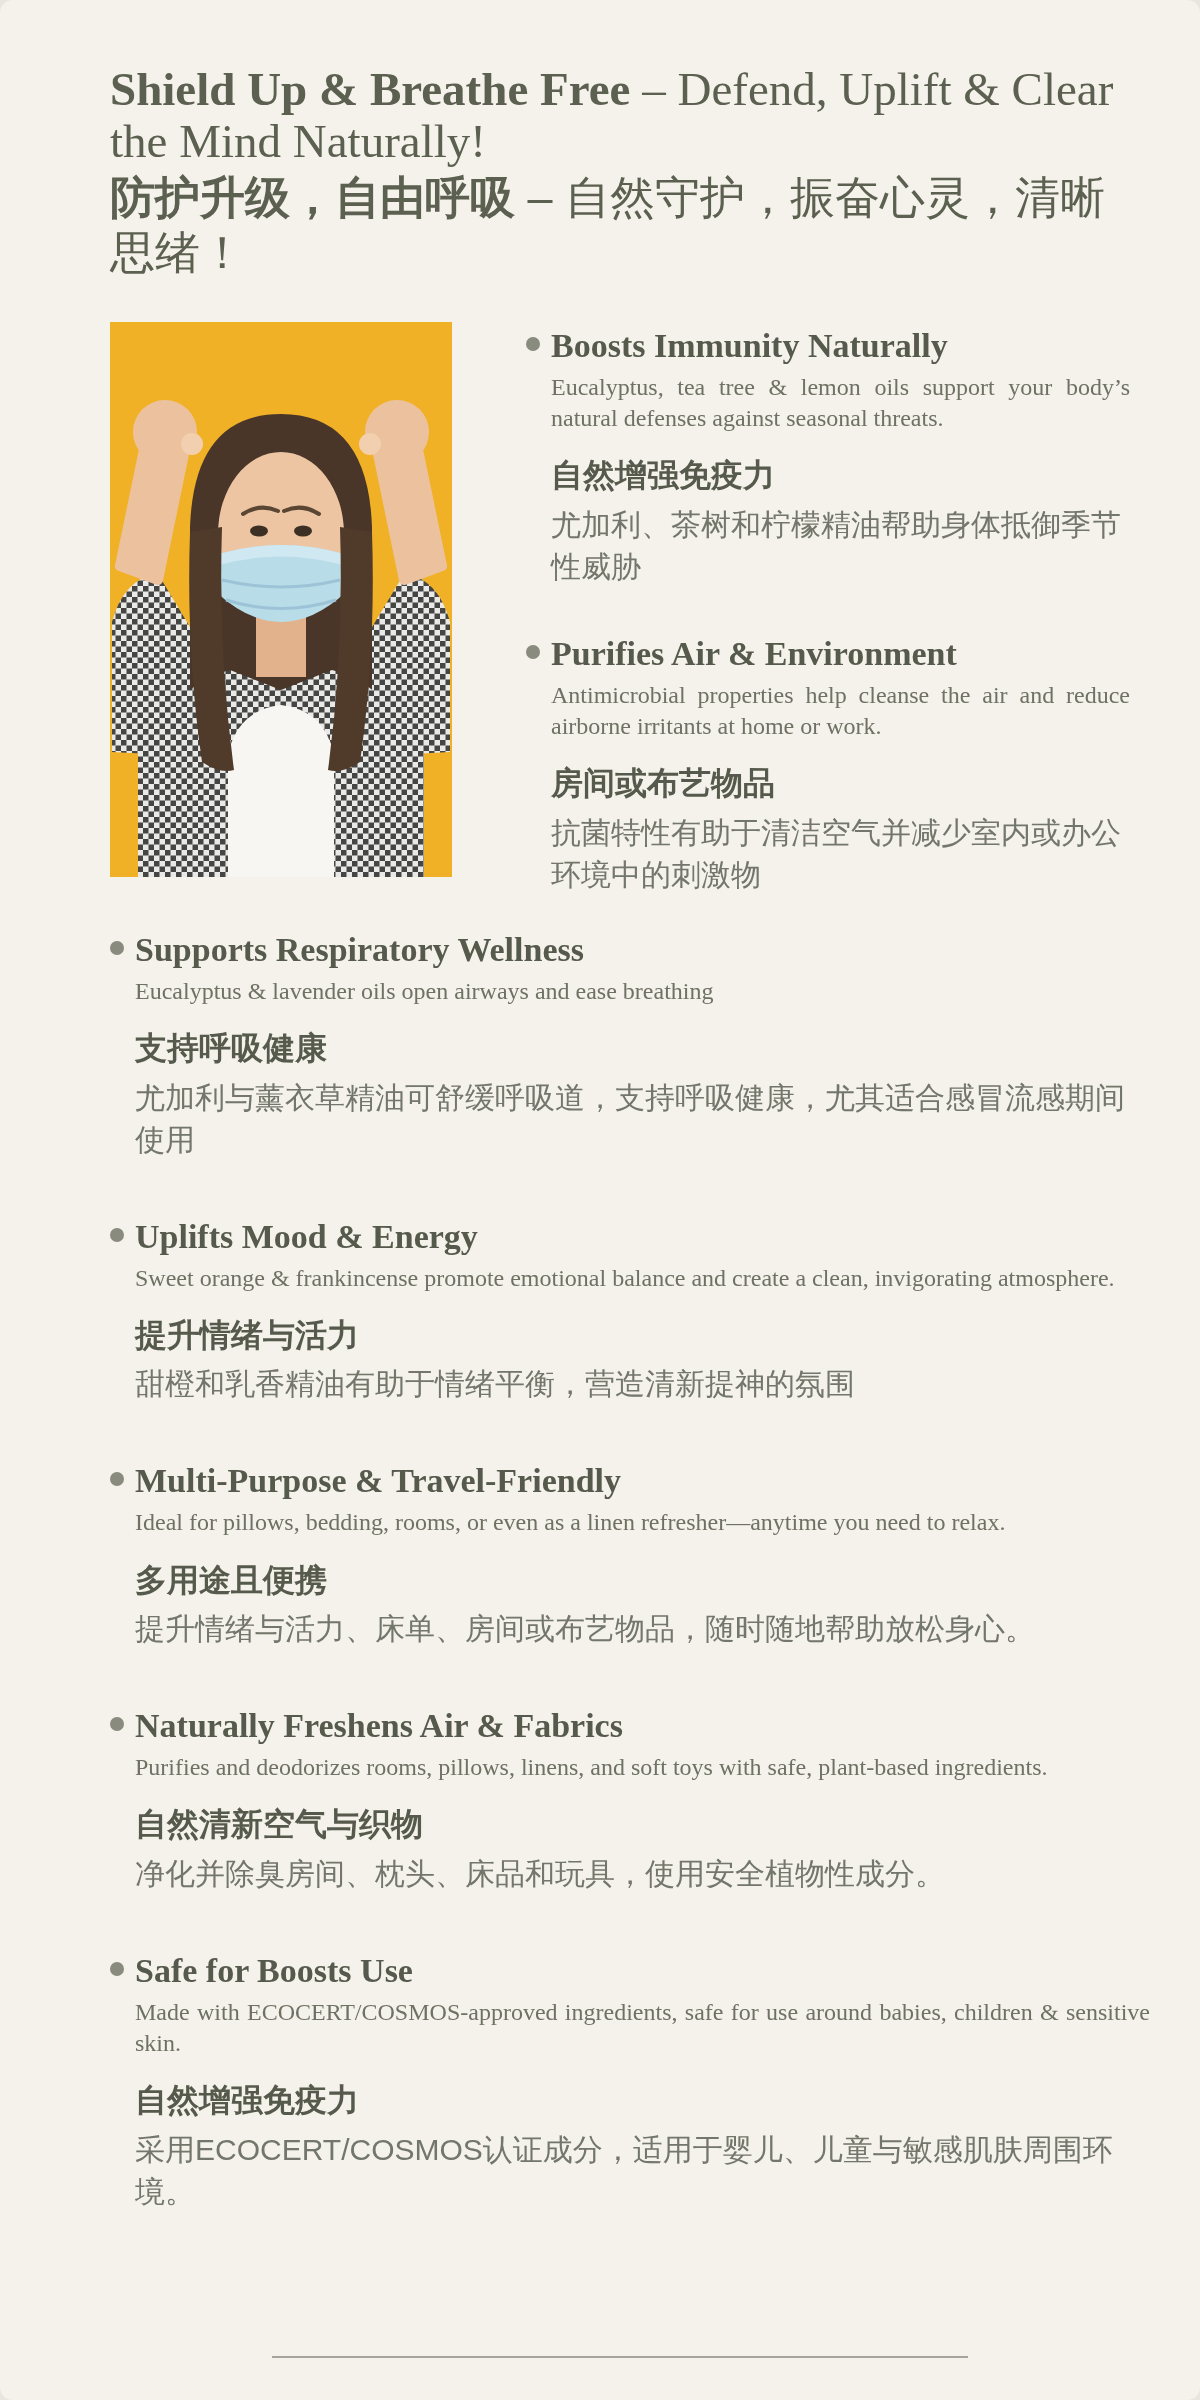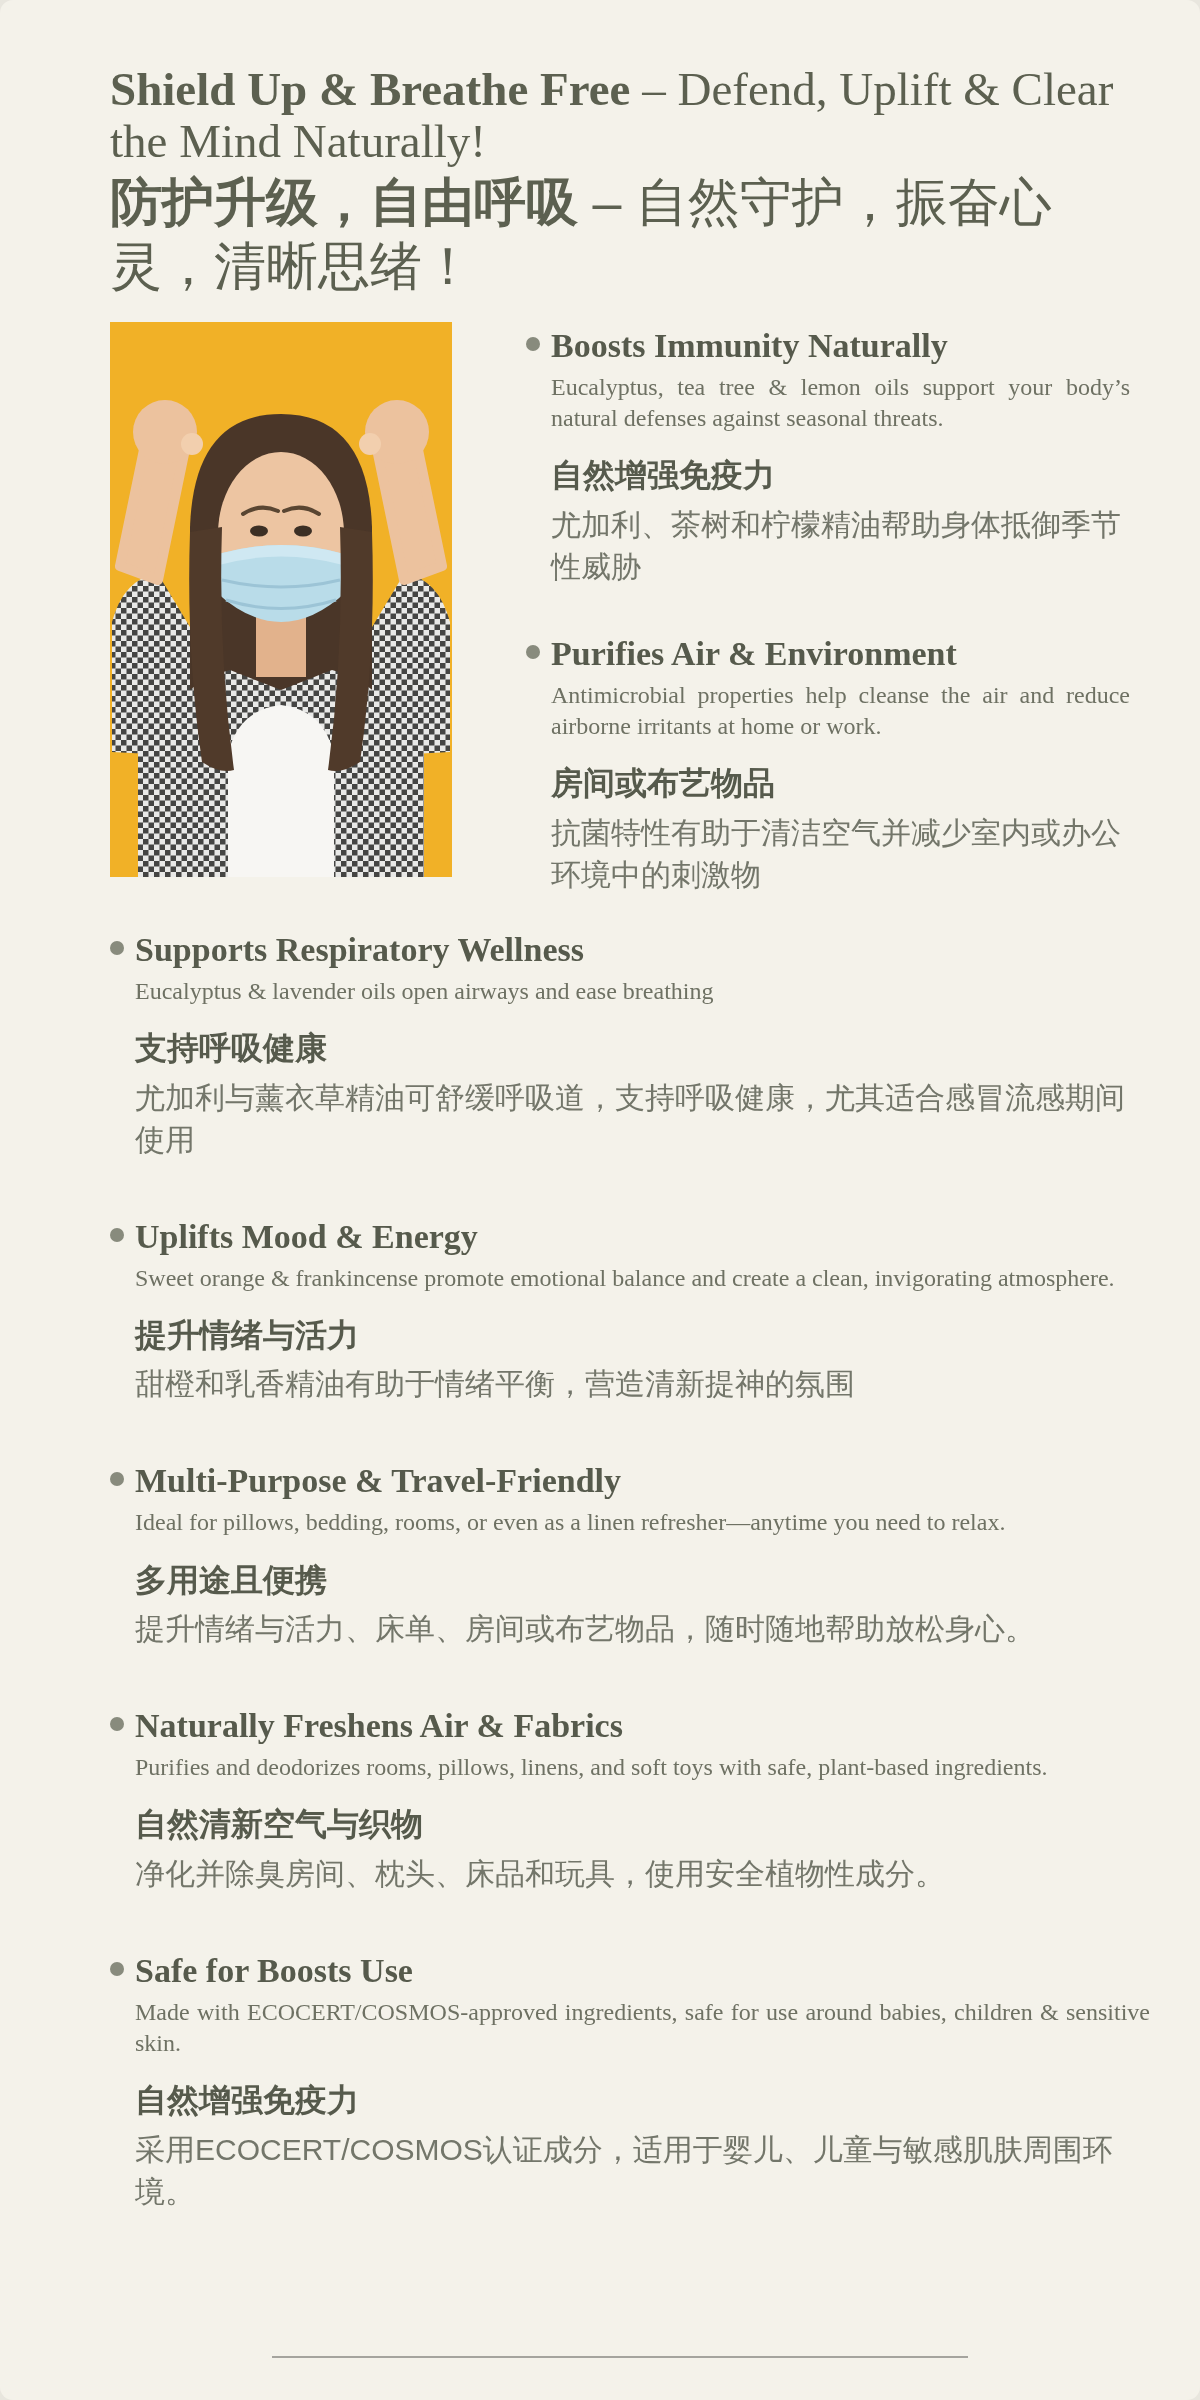--- a/index.html
+++ b/index.html
@@ -18,21 +18,21 @@
     position:absolute;left:110px;top:64px;width:1004px;
     color:#5c6050;
   }
   .title-en{
     font-family:"Liberation Serif", serif;
     font-size:47px;line-height:1.10;font-weight:400;
   }
   .title-en .bold{font-weight:700;}
   .title-cn{
     font-family:"Liberation Sans", sans-serif;
-    font-size:52px;line-height:1.22;font-weight:400;margin-top:4px;
+    font-size:45px;line-height:1.22;font-weight:400;margin-top:4px;
   }
   .title-cn .bold{font-weight:700;}
   
   .hero{position:absolute;left:110px;top:322px;display:flex;}
   .photo{width:342px;height:555px;flex:none;display:block;}
   .side-col{margin-left:74px;width:604px;padding-top:4px;}
   
   .feature{display:flex;align-items:flex-start;}
   .side-col .feature{margin-bottom:46px;}
   .dot{

